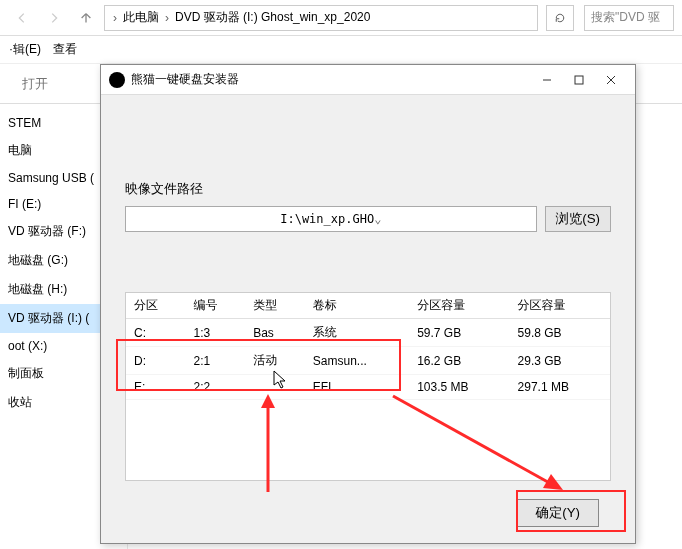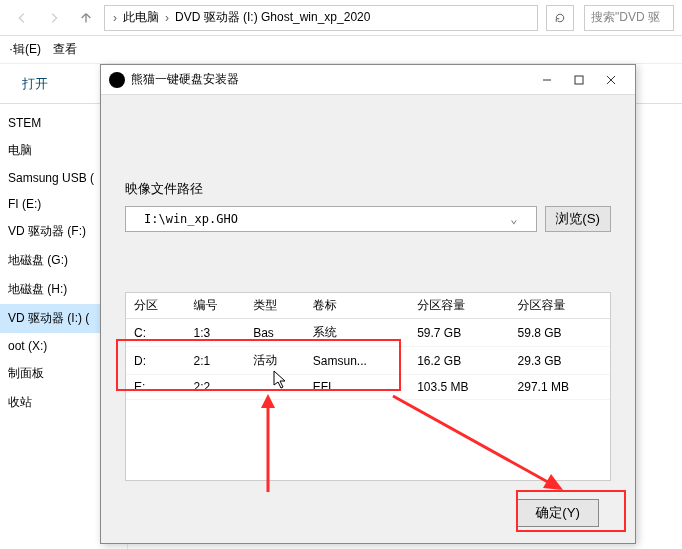--- a/index.html
+++ b/index.html
@@ -9,35 +9,35 @@
 .nav-btn svg { width: 14px; height: 14px; }
 .nav-disabled { color: #ccc; }
 .addr-box { flex: 1; height: 26px; border: 1px solid #ccc; display: flex; align-items: center; padding: 0 6px; gap: 4px; background: #fff; }
 .addr-sep { color: #666; margin: 0 2px; }
 .breadcrumb-item { color: #000; }
 .refresh-box { width: 28px; height: 26px; border: 1px solid #ccc; display: flex; align-items: center; justify-content: center; margin-left: 4px; }
 .search-box { width: 90px; height: 26px; border: 1px solid #ccc; margin-left: 6px; padding: 0 6px; color: #888; display: flex; align-items: center; overflow: hidden; }
 .menu-bar { height: 28px; display: flex; align-items: center; padding: 0 6px; gap: 6px; font-size: 12px; border-bottom: 1px solid #eee; }
 .menu-item { padding: 0 3px; }
 .toolbar { height: 40px; border-bottom: 1px solid #ddd; display: flex; align-items: center; padding: 0 12px; }
-.toolbar-btn { color: #0c4a6e; font-size: 13px; padding: 4px 10px; }
+.toolbar-btn { color: #737373; font-size: 13px; padding: 4px 10px; }
 .main-area { display: flex; height: calc(100% - 104px); }
 .sidebar { width: 128px; border-right: 1px solid #e8e8e8; padding-top: 6px; }
 .sidebar-item { padding: 6px 8px; font-size: 12px; white-space: nowrap; overflow: hidden; text-overflow: ellipsis; cursor: pointer; }
 .sidebar-item.selected { background: #cce8ff; }
 .dialog { position: absolute; left: 100px; top: 64px; width: 536px; height: 480px; background: #f0f0f0; border: 1px solid #888; box-shadow: 2px 2px 8px rgba(0,0,0,0.2); z-index: 10; }
 .titlebar { height: 30px; display: flex; align-items: center; padding: 0 8px; background: #fff; border-bottom: 1px solid #ddd; }
 .titlebar .app-icon { width: 16px; height: 16px; margin-right: 6px; background: #000; border-radius: 50%; }
 .titlebar .title { flex: 1; font-size: 12px; }
 .winbtn { width: 32px; height: 22px; display: flex; align-items: center; justify-content: center; color: #333; }
 .winbtn svg { width: 10px; height: 10px; }
 .dialog-body { padding: 20px 24px; }
 .section-label { font-size: 13px; margin-bottom: 8px; margin-top: 65px; }
 .path-row { display: flex; gap: 8px; align-items: center; }
-.path-input { flex: 1; height: 26px; border: 1px solid #aaa; background: #fff; padding: 0 18px; display: flex; align-items: center; justify-content: space-between; font-family: "SimSun", monospace; }
+.path-input { flex: 1; height: 26px; border: 1px solid #aaa; background: #fff; padding: 0 6px; display: flex; align-items: center; justify-content: center; font-family: "SimSun", monospace; }
 .chev { color: #666; }
 .browse-btn { height: 26px; padding: 0 10px; background: #e6e6e6; border: 1px solid #aaa; cursor: pointer; }
 .table-wrap { margin-top: 60px; border: 1px solid #ccc; background: #fff; }
 table { width: 100%; border-collapse: collapse; font-size: 12px; }
 th { text-align: left; font-weight: normal; padding: 4px 8px; border-bottom: 1px solid #e0e0e0; }
 td { padding: 5px 8px; border-bottom: 1px solid #f4f4f4; }
 tbody tr { cursor: pointer; }
 .table-spacer { height: 80px; }
 .footer { position: absolute; bottom: 16px; right: 36px; }
 .ok-btn { height: 28px; padding: 0 18px; background: #e6e6e6; border: 1px solid #888; cursor: pointer; }

